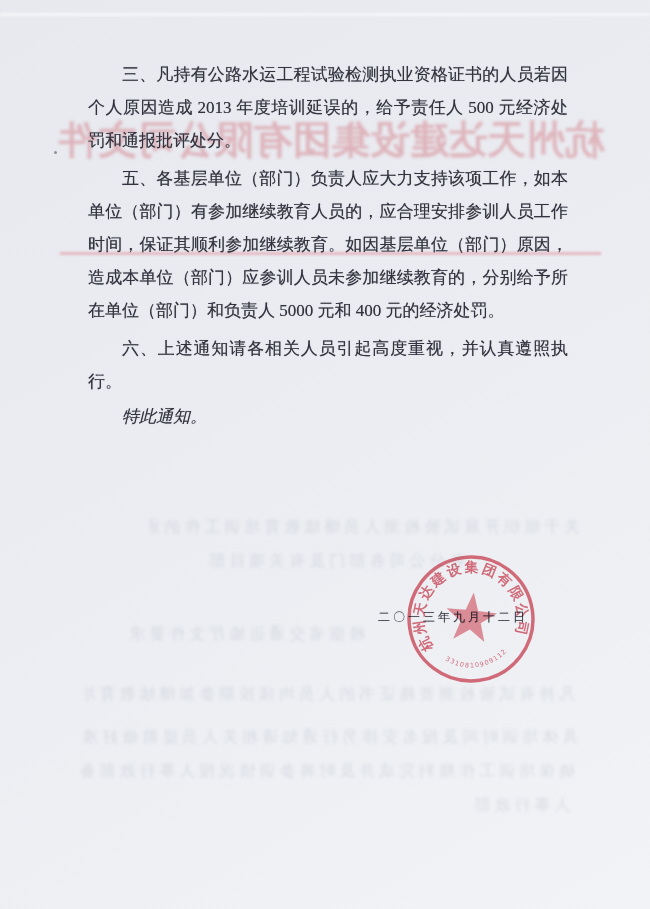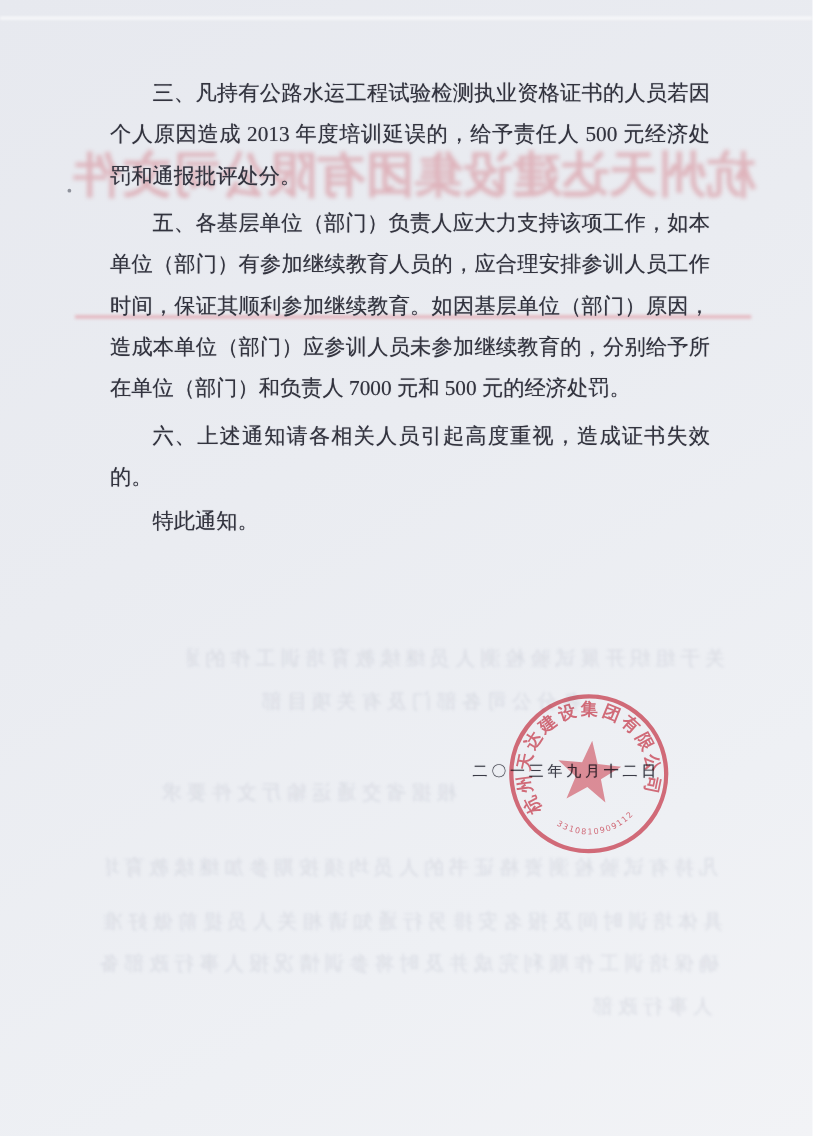--- a/index.html
+++ b/index.html
@@ -48,21 +48,21 @@
   .gl6{top:795px;left:400px;width:170px;}
   
   .content{
     position:absolute;left:88px;top:58px;width:480px;
     text-align:justify;
     font-size:17px;line-height:33px;
     color:#32333e;
     text-shadow:0 0 0.7px rgba(50,51,66,0.55);
   }
   .content p{margin:0 0 5px;text-indent:2em;}
-  .content p.closing{margin-top:-3px;}
+  .content p.closing{margin-top:-3px;font-style:italic;}
   .date{
     position:absolute;top:609px;left:378px;
     font-size:12px;letter-spacing:3px;
     color:#3a3b46;
     text-shadow:0 0 0.7px rgba(58,59,70,0.5);
   }
   
   .seal{
     position:absolute;left:384px;top:532px;width:174px;height:174px;
     mix-blend-mode:multiply;
@@ -82,22 +82,22 @@
   <div class="ghost-line gl0">关于组织开展试验检测人员继续教育培训工作的通知</div>
   <div class="ghost-line gl1">各分公司各部门及有关项目部</div>
   <div class="ghost-line gl2">根据省交通运输厅文件要求</div>
   <div class="ghost-line gl3">凡持有试验检测资格证书的人员均须按期参加继续教育培训</div>
   <div class="ghost-line gl4">具体培训时间及报名安排另行通知请相关人员提前做好准备</div>
   <div class="ghost-line gl5">确保培训工作顺利完成并及时将参训情况报人事行政部备案</div>
   <div class="ghost-line gl6">人事行政部</div>
 
   <div class="content">
     <p>三、凡持有公路水运工程试验检测执业资格证书的人员若因个人原因造成 2013 年度培训延误的，给予责任人 500 元经济处罚和通报批评处分。</p>
-    <p>五、各基层单位（部门）负责人应大力支持该项工作，如本单位（部门）有参加继续教育人员的，应合理安排参训人员工作时间，保证其顺利参加继续教育。如因基层单位（部门）原因，造成本单位（部门）应参训人员未参加继续教育的，分别给予所在单位（部门）和负责人 7000 元和 500 元的经济处罚。</p>
-    <p>六、上述通知请各相关人员引起高度重视，造成证书失效的。</p>
+    <p>五、各基层单位（部门）负责人应大力支持该项工作，如本单位（部门）有参加继续教育人员的，应合理安排参训人员工作时间，保证其顺利参加继续教育。如因基层单位（部门）原因，造成本单位（部门）应参训人员未参加继续教育的，分别给予所在单位（部门）和负责人 5000 元和 400 元的经济处罚。</p>
+    <p>六、上述通知请各相关人员引起高度重视，并认真遵照执行。</p>
     <p class="closing">特此通知。</p>
   </div>
 
   <div class="date">二〇一三年九月十二日</div>
 
   <svg class="seal" viewBox="0 0 170 170">
     <g transform="rotate(-8 85 85)" opacity="0.88">
       <circle cx="85" cy="85" r="60.5" fill="none" stroke="#dc5e6c" stroke-width="3.4"></circle>
       <path id="sealArcTop" d="M 45.2,108 A 46,46 0 1 1 124.8,108" fill="none"></path>
       <path id="sealArcBottom" d="M 40.4,101.2 A 47.5,47.5 0 0 0 129.6,101.2" fill="none"></path>

